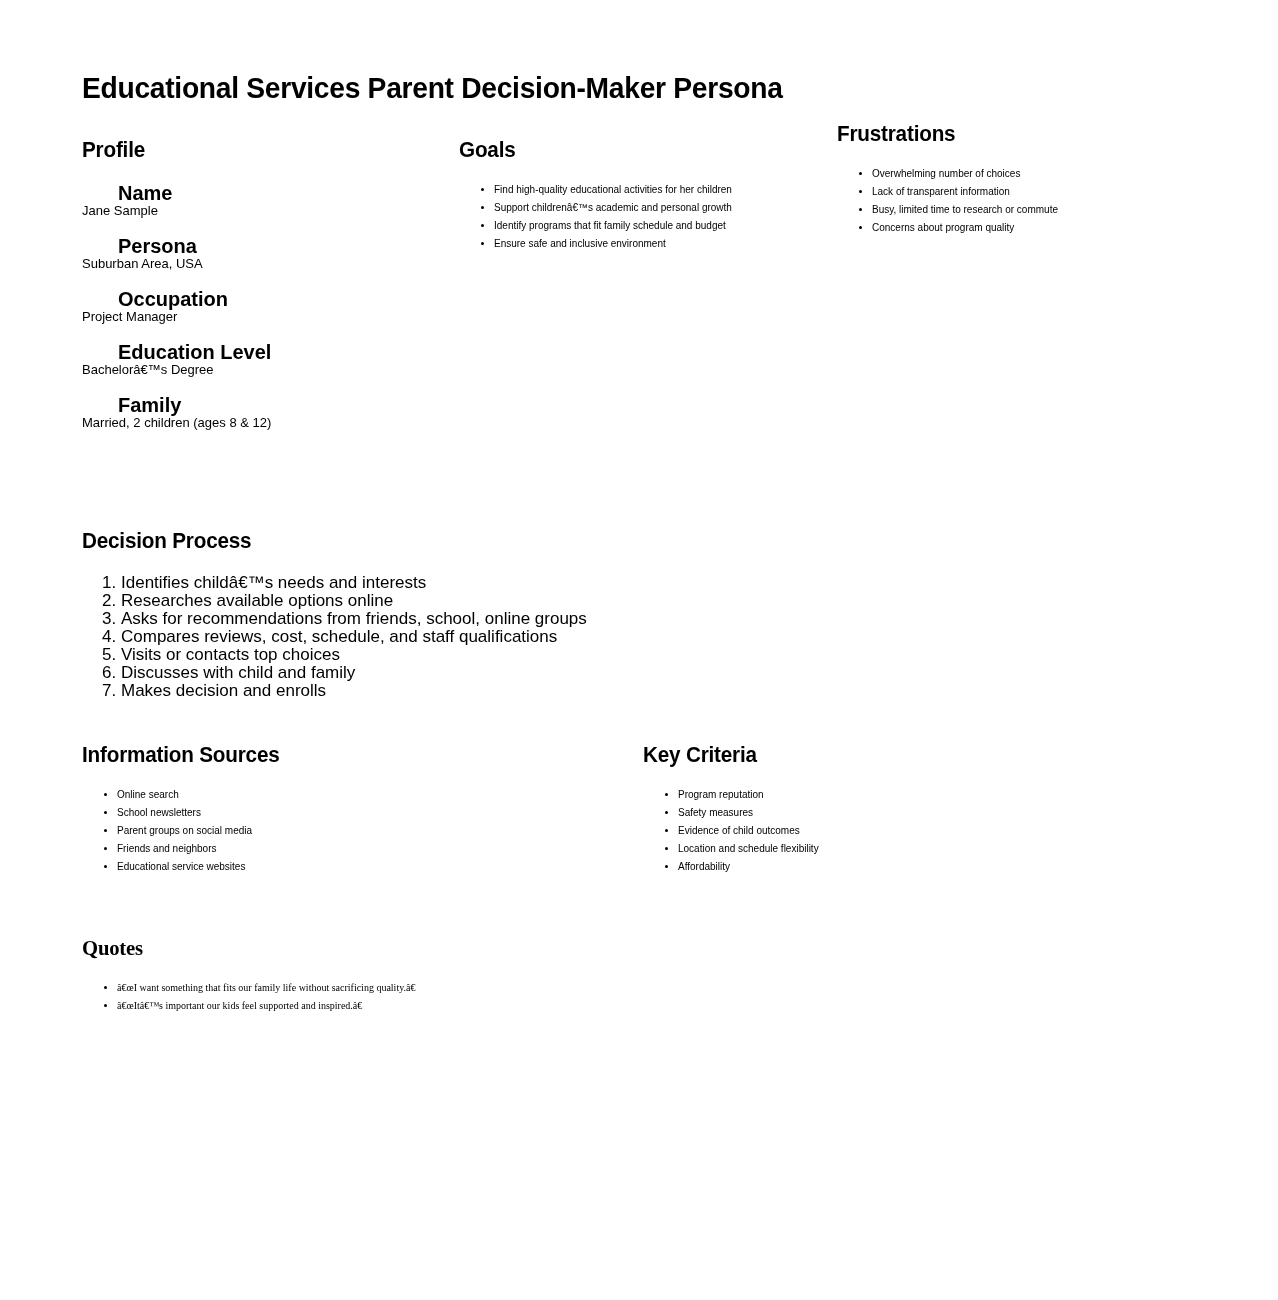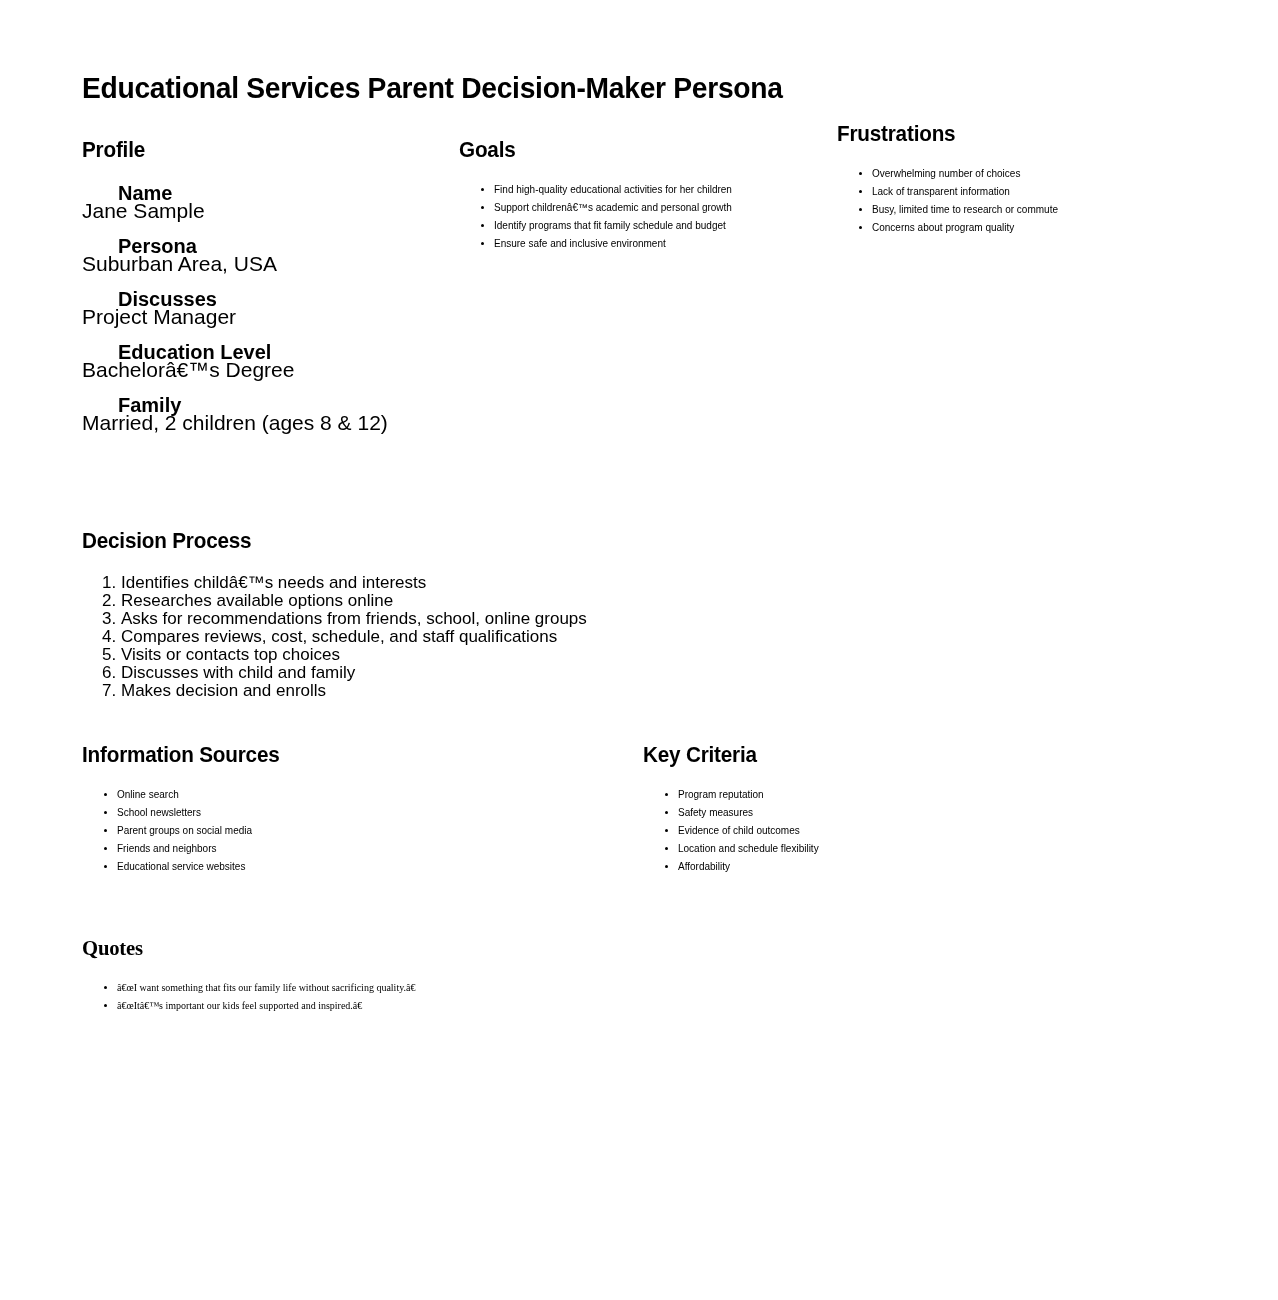--- a/index.html
+++ b/index.html
@@ -73,21 +73,21 @@
   .field {
     margin-bottom: 17px;
   }
   .field-label {
     font-size: 20px;
     font-weight: bold;
     line-height: 18px;
     margin-left: 36px;
   }
   .field-value {
-    font-size: 21px;
+    font-size: 13px;
     font-weight: normal;
     line-height: 18px;
   }
 
   ul.doc-list {
     margin: 18px 0 0 0;
     padding-left: 35px;
     list-style-type: disc;
   }
   ul.doc-list li {
@@ -155,21 +155,21 @@
     <div class="profile-fields">
       <div class="field">
         <div class="field-label">Name</div>
         <div class="field-value">Jane Sample</div>
       </div>
       <div class="field">
         <div class="field-label">Persona</div>
         <div class="field-value">Suburban Area, USA</div>
       </div>
       <div class="field">
-        <div class="field-label">Discusses</div>
+        <div class="field-label">Occupation</div>
         <div class="field-value">Project Manager</div>
       </div>
       <div class="field">
         <div class="field-label">Education Level</div>
         <div class="field-value">Bachelorâ€™s Degree</div>
       </div>
       <div class="field">
         <div class="field-label">Family</div>
         <div class="field-value">Married, 2 children (ages 8 &amp; 12)</div>
       </div>

